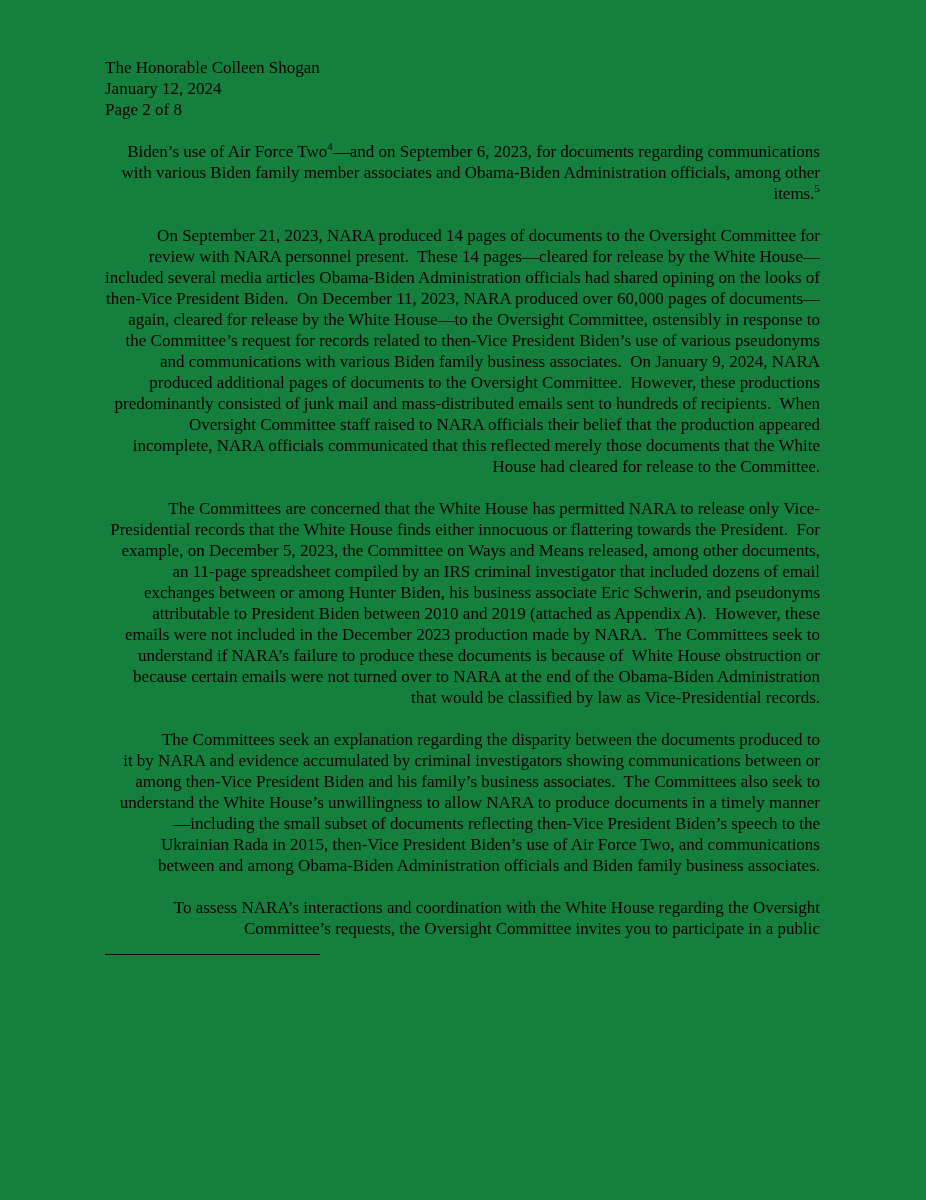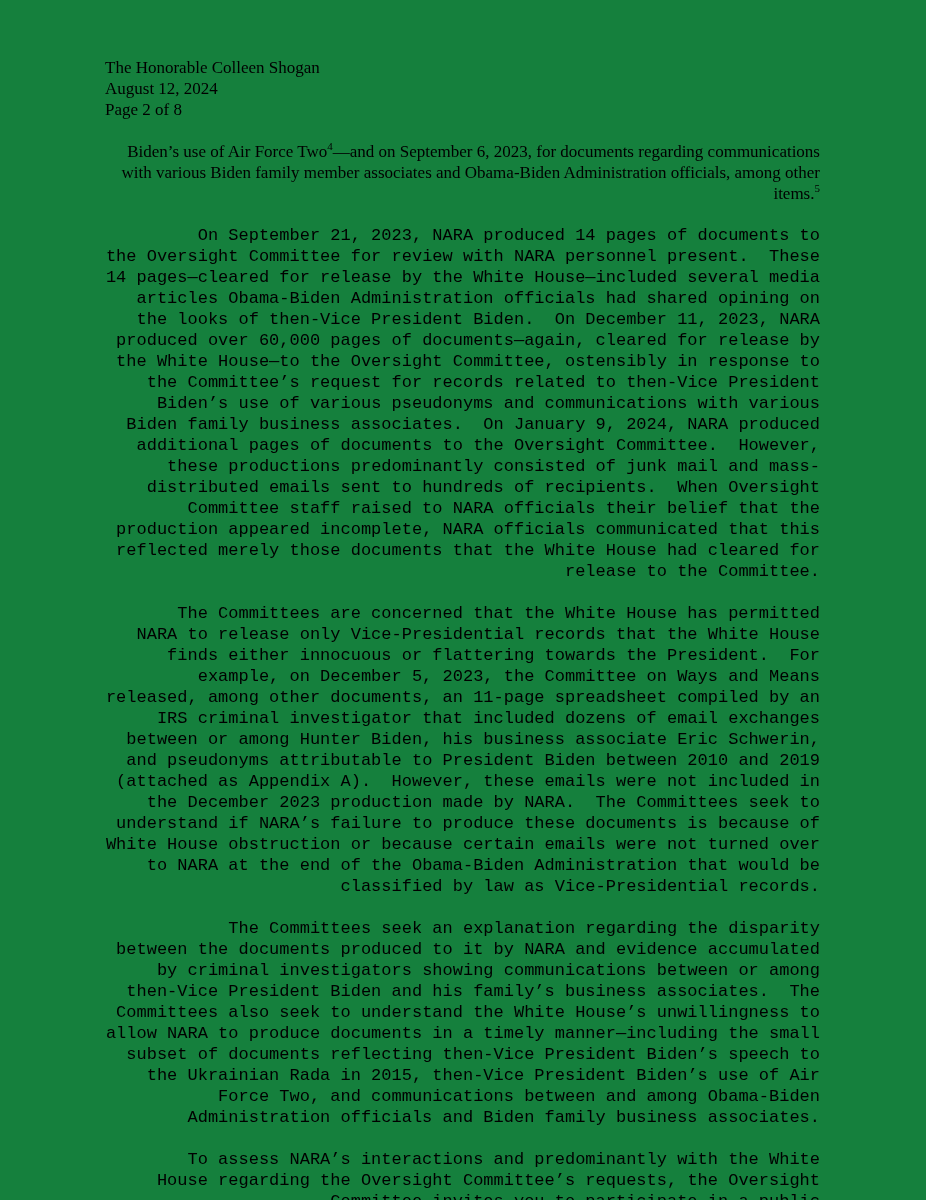--- a/index.html
+++ b/index.html
@@ -18,21 +18,21 @@
     overflow: hidden;
     font-size: 17px;
     line-height: 21px;
   }
   .letter-header .header-line { white-space: pre-wrap; }
   .para {
     margin-top: 21px;
     white-space: pre-wrap;
     text-align: right;
   }
-  .para.indent { text-indent: 52px; font-family: Liberation Mono, monospace; }
+  .para.indent { text-indent: 52px; }
   sup.fn-ref {
     font-size: 11px;
     line-height: 0;
     vertical-align: super;
   }
   .footnotes {
     margin-top: 15px;
     font-size: 14px;
     line-height: 17.5px;
   }
@@ -49,35 +49,35 @@
     vertical-align: super;
   }
 </style>
 </head>
 <body>
 
 <div class="page">
 
   <header class="letter-header">
     <div class="header-line">The Honorable Colleen Shogan</div>
-    <div class="header-line">August 12, 2024</div>
+    <div class="header-line">January 12, 2024</div>
     <div class="header-line">Page 2 of 8</div>
   </header>
 
   <main class="letter-body">
 
     <p class="para flush"><span>Biden’s use of Air Force Two</span><sup class="fn-ref">4</sup><span>—and on September 6, 2023, for documents regarding communications with various Biden family member associates and Obama-Biden Administration officials, among other items.</span><sup class="fn-ref">5</sup></p>
 
     <p class="para indent">On September 21, 2023, NARA produced 14 pages of documents to the Oversight Committee for review with NARA personnel present.  These 14 pages—cleared for release by the White House—included several media articles Obama-Biden Administration officials had shared opining on the looks of then-Vice President Biden.  On December 11, 2023, NARA produced over 60,000 pages of documents—again, cleared for release by the White House—to the Oversight Committee, ostensibly in response to the Committee’s request for records related to then-Vice President Biden’s use of various pseudonyms and communications with various Biden family business associates.  On January 9, 2024, NARA produced additional pages of documents to the Oversight Committee.  However, these productions predominantly consisted of junk mail and mass-distributed emails sent to hundreds of recipients.  When Oversight Committee staff raised to NARA officials their belief that the production appeared incomplete, NARA officials communicated that this reflected merely those documents that the White House had cleared for release to the Committee.</p>
 
     <p class="para indent">The Committees are concerned that the White House has permitted NARA to release only Vice-Presidential records that the White House finds either innocuous or flattering towards the President.  For example, on December 5, 2023, the Committee on Ways and Means released, among other documents, an 11-page spreadsheet compiled by an IRS criminal investigator that included dozens of email exchanges between or among Hunter Biden, his business associate Eric Schwerin, and pseudonyms attributable to President Biden between 2010 and 2019 (attached as Appendix A).  However, these emails were not included in the December 2023 production made by NARA.  The Committees seek to understand if NARA’s failure to produce these documents is because of  White House obstruction or because certain emails were not turned over to NARA at the end of the Obama-Biden Administration that would be classified by law as Vice-Presidential records.</p>
 
     <p class="para indent">The Committees seek an explanation regarding the disparity between the documents produced to it by NARA and evidence accumulated by criminal investigators showing communications between or among then-Vice President Biden and his family’s business associates.  The Committees also seek to understand the White House’s unwillingness to allow NARA to produce documents in a timely manner—including the small subset of documents reflecting then-Vice President Biden’s speech to the Ukrainian Rada in 2015, then-Vice President Biden’s use of Air Force Two, and communications between and among Obama-Biden Administration officials and Biden family business associates.</p>
 
-    <p class="para indent">To assess NARA’s interactions and predominantly with the White House regarding the Oversight Committee’s requests, the Oversight Committee invites you to participate in a public</p>
+    <p class="para indent">To assess NARA’s interactions and coordination with the White House regarding the Oversight Committee’s requests, the Oversight Committee invites you to participate in a public</p>
 
   </main>
 
   <footer class="footnotes">
     <hr class="fn-rule">
   </footer>
 
 </div>
 
 </body></html>

